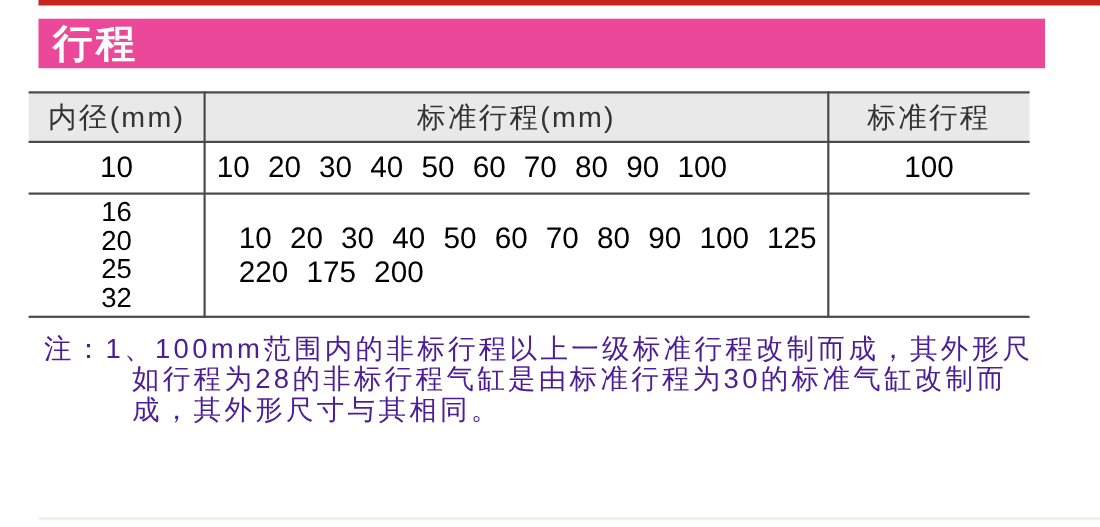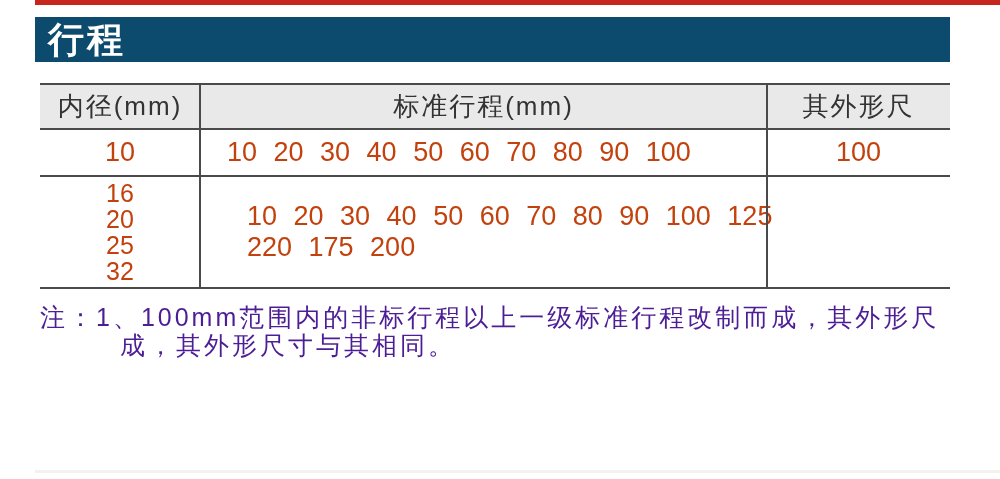--- a/index.html
+++ b/index.html
@@ -26,36 +26,36 @@
     background: #c7261f;
   }
 
   
   .banner {
     position: absolute;
     left: 35px;
     top: 17px;
     width: 915px;
     height: 45px;
-    background: #0c4a6e;
+    background: #ec4899;
   }
   .banner-title {
     display: block;
     padding-left: 13px;
     font-size: 36px;
     font-weight: bold;
     line-height: 45px;
     letter-spacing: 3px;
     color: #ffffff;
   }
 
   
   .stroke-table {
     position: absolute;
-    left: 40px;
+    left: 26px;
     top: 83px;
     width: 910px;
     height: 190px;
   }
   .trow, .thead {
     display: flex;
     box-sizing: border-box;
     width: 100%;
   }
   .thead {
@@ -71,24 +71,24 @@
   .row2 {
     height: 112px;
     border-bottom: 2px solid #4a4a4a;
     gap: 20px;
   }
   .cell {
     box-sizing: border-box;
     display: flex;
     flex-direction: column;
     justify-content: center;
-    color: #c2410c;
+    color: #000000;
   }
   .c1 { width: 160px; align-items: center; text-align: center; }
-  .c2 { width: 567px; align-items: flex-start; padding-left: 27px; text-align: center; }
+  .c2 { width: 567px; align-items: flex-start; padding-left: 11px; text-align: center; }
   .c3 { width: 183px; align-items: center; text-align: left; }
   .th {
     font-size: 26px;
     letter-spacing: 2px;
     color: #333333;
     align-items: center;
     text-align: center;
     padding-left: 0;
   }
   .num { font-size: 27px; }
@@ -136,21 +136,21 @@
 
   <div class="banner">
     <span class="banner-title">行程</span>
   </div>
 
   <div class="stroke-table">
 
     <div class="thead">
       <div class="cell c1 th">内径(mm)</div>
       <div class="cell c2 th">标准行程(mm)</div>
-      <div class="cell c3 th">其外形尺</div>
+      <div class="cell c3 th">标准行程</div>
     </div>
 
     <div class="trow row1">
       <div class="cell c1 num">10</div>
       <div class="cell c2 num strokes">10 20 30 40 50 60 70 80 90 100</div>
       <div class="cell c3 num">100</div>
     </div>
 
     <div class="trow row2">
       <div class="cell c1 num bore-multi">
@@ -164,18 +164,19 @@
         <div>220 175 200</div>
       </div>
     </div>
 
     <div class="vline v1"></div>
     <div class="vline v2"></div>
   </div>
 
   <div class="notes">
     <div class="note-line">注：1、100mm范围内的非标行程以上一级标准行程改制而成，其外形尺</div>
+    <div class="note-line indent">如行程为28的非标行程气缸是由标准行程为30的标准气缸改制而</div>
     <div class="note-line indent">成，其外形尺寸与其相同。</div>
   </div>
 
   <div class="faint-strip"></div>
 
 </div>
 
 </body></html>

